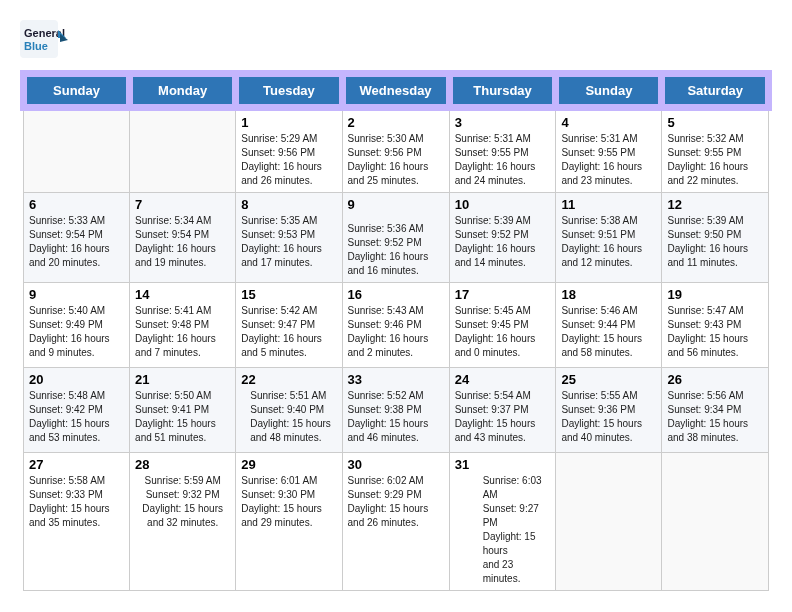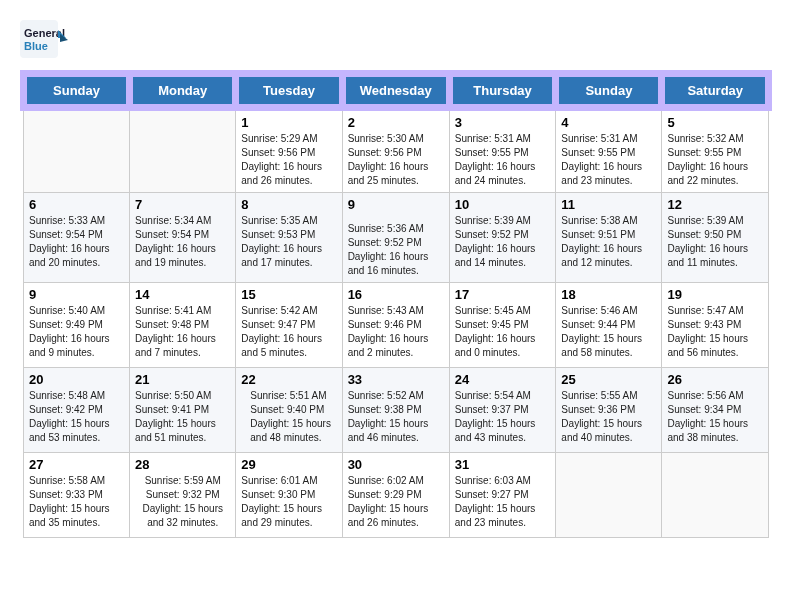--- a/index.html
+++ b/index.html
@@ -322,21 +322,21 @@
         </td>
         <td>
           <span class="day-num">30</span>
           <div class="cell-text" style="white-space: pre-line;">Sunrise: 6:02 AM
 Sunset: 9:29 PM
 Daylight: 15 hours
 and 26 minutes.</div>
         </td>
         <td>
           <span class="day-num">31</span>
-          <div class="cell-text" style="white-space: pre-line;">Sunrise: 6:03 AM
+          <div class="cell-text" style="white-space: pre-line; margin-left: 28px;">Sunrise: 6:03 AM
 Sunset: 9:27 PM
 Daylight: 15 hours
 and 23 minutes.</div>
         </td>
         <td class="empty"></td>
         <td class="empty"></td>
       </tr>
     </tbody>
 </table>
 

